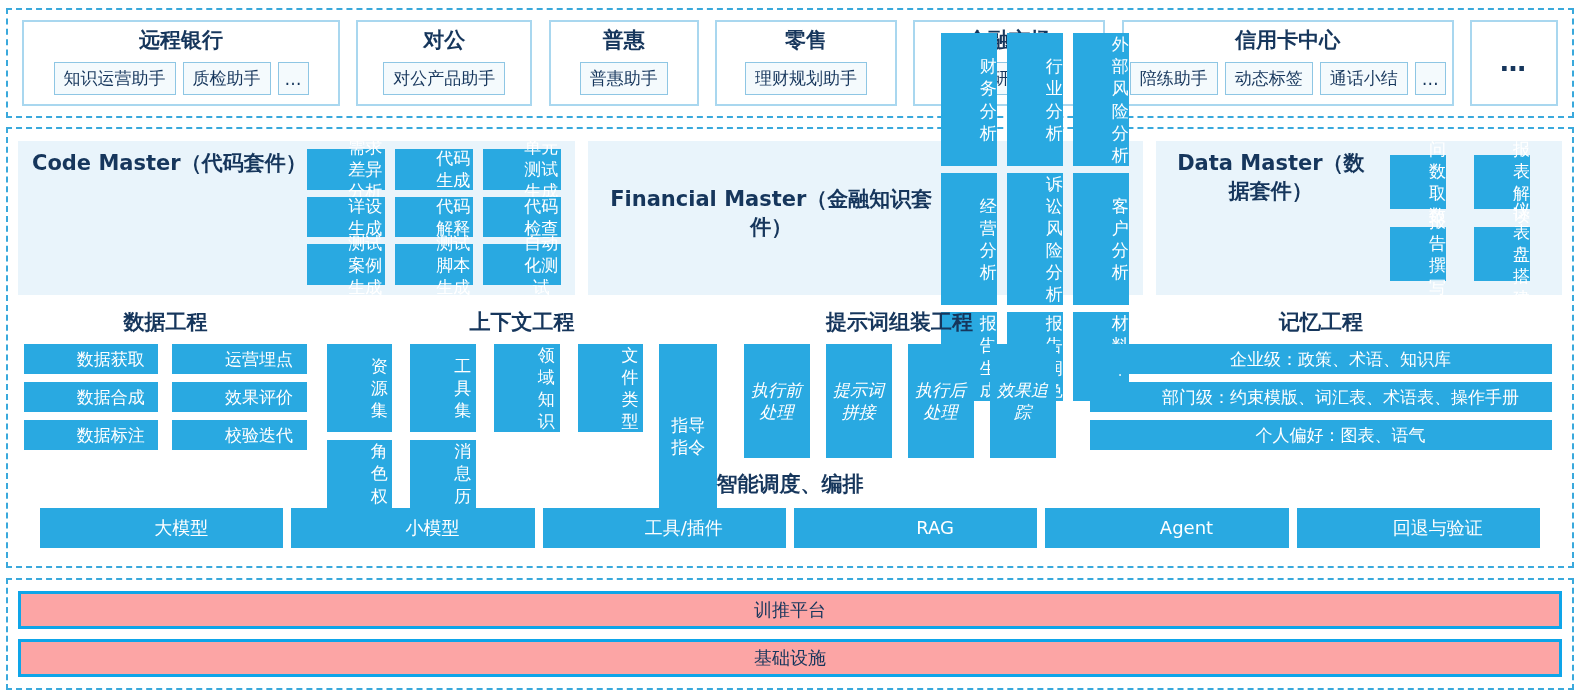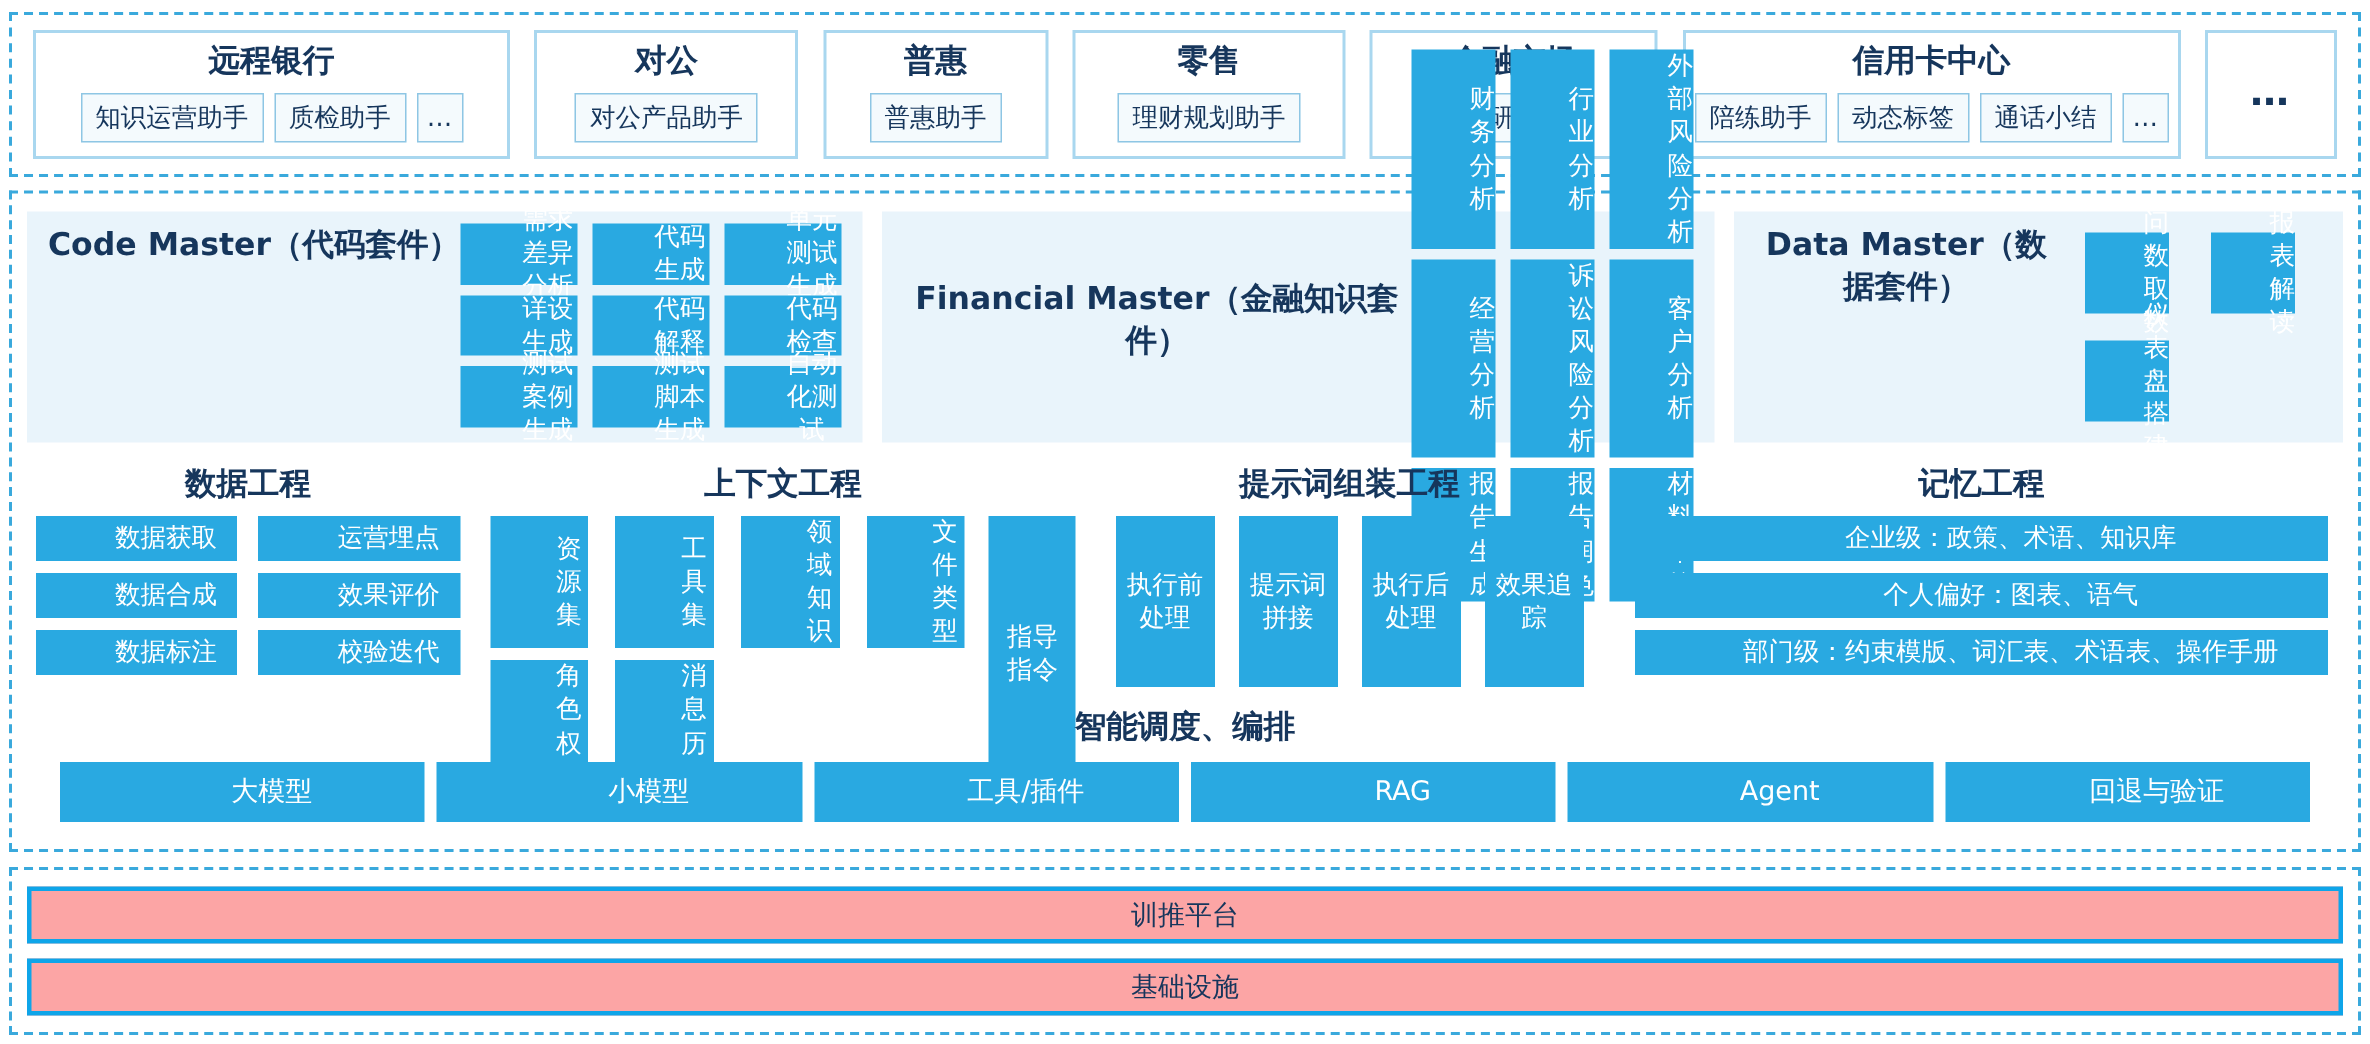--- a/index.html
+++ b/index.html
@@ -87,21 +87,21 @@
   .context-grid { display: grid; grid-template-columns: repeat(4, 1fr); gap: 8px 18px; flex: 1; }
   .context-grid .btn { min-height: 44px; }
   .tall-btn {
     flex: 0 0 58px; width: 58px; min-height: 96px;
     word-break: break-all; padding: 0 6px;
   }
 
   .prompt-row { display: flex; gap: 16px; justify-content: center; padding: 0 8px; flex: 1; }
   .prompt-row .btn {
     flex: 0 0 66px; width: 66px; min-height: 96px;
-    word-break: break-all; padding: 16px 5px;
+    word-break: break-all; padding: 16px 5px; font-style: italic;
   }
 
   .memory-col { display: flex; flex-direction: column; gap: 8px; padding: 0 10px; }
   .memory-col .btn { min-height: 30px; }
 
   
   .orch { margin-top: 12px; }
   .orch-title { margin-bottom: 10px; }
   .orch-row { display: flex; gap: 8px; padding: 0 22px; }
   .orch-row .btn { flex: 1; min-height: 40px; font-size: 18px; }
@@ -210,20 +210,21 @@
           <div class="btn">报告润色</div>
           <div class="btn">材料审核</div>
         </div>
       </div>
 
       <div class="suite suite-data">
         <div class="suite-title">Data Master（数据套件）</div>
         <div class="suite-grid-data">
           <div class="btn">问数取数</div>
           <div class="btn">报表解读</div>
+          <div class="btn">报告撰写</div>
           <div class="btn">仪表盘搭建</div>
         </div>
       </div>
 
     </div>
 
     <div class="eng-row">
 
       <div class="eng eng-data">
         <div class="eng-title">数据工程</div>
@@ -259,22 +260,22 @@
           <div class="btn">提示词拼接</div>
           <div class="btn">执行后处理</div>
           <div class="btn">效果追踪</div>
         </div>
       </div>
 
       <div class="eng eng-memory">
         <div class="eng-title">记忆工程</div>
         <div class="memory-col">
           <div class="btn">企业级：政策、术语、知识库</div>
+          <div class="btn">部门级：约束模版、词汇表、术语表、操作手册</div>
           <div class="btn">个人偏好：图表、语气</div>
-          <div class="btn">部门级：约束模版、词汇表、术语表、操作手册</div>
         </div>
       </div>
 
     </div>
 
     <div class="orch">
       <div class="orch-title">智能调度、编排</div>
       <div class="orch-row">
         <div class="btn">大模型</div>
         <div class="btn">小模型</div>

